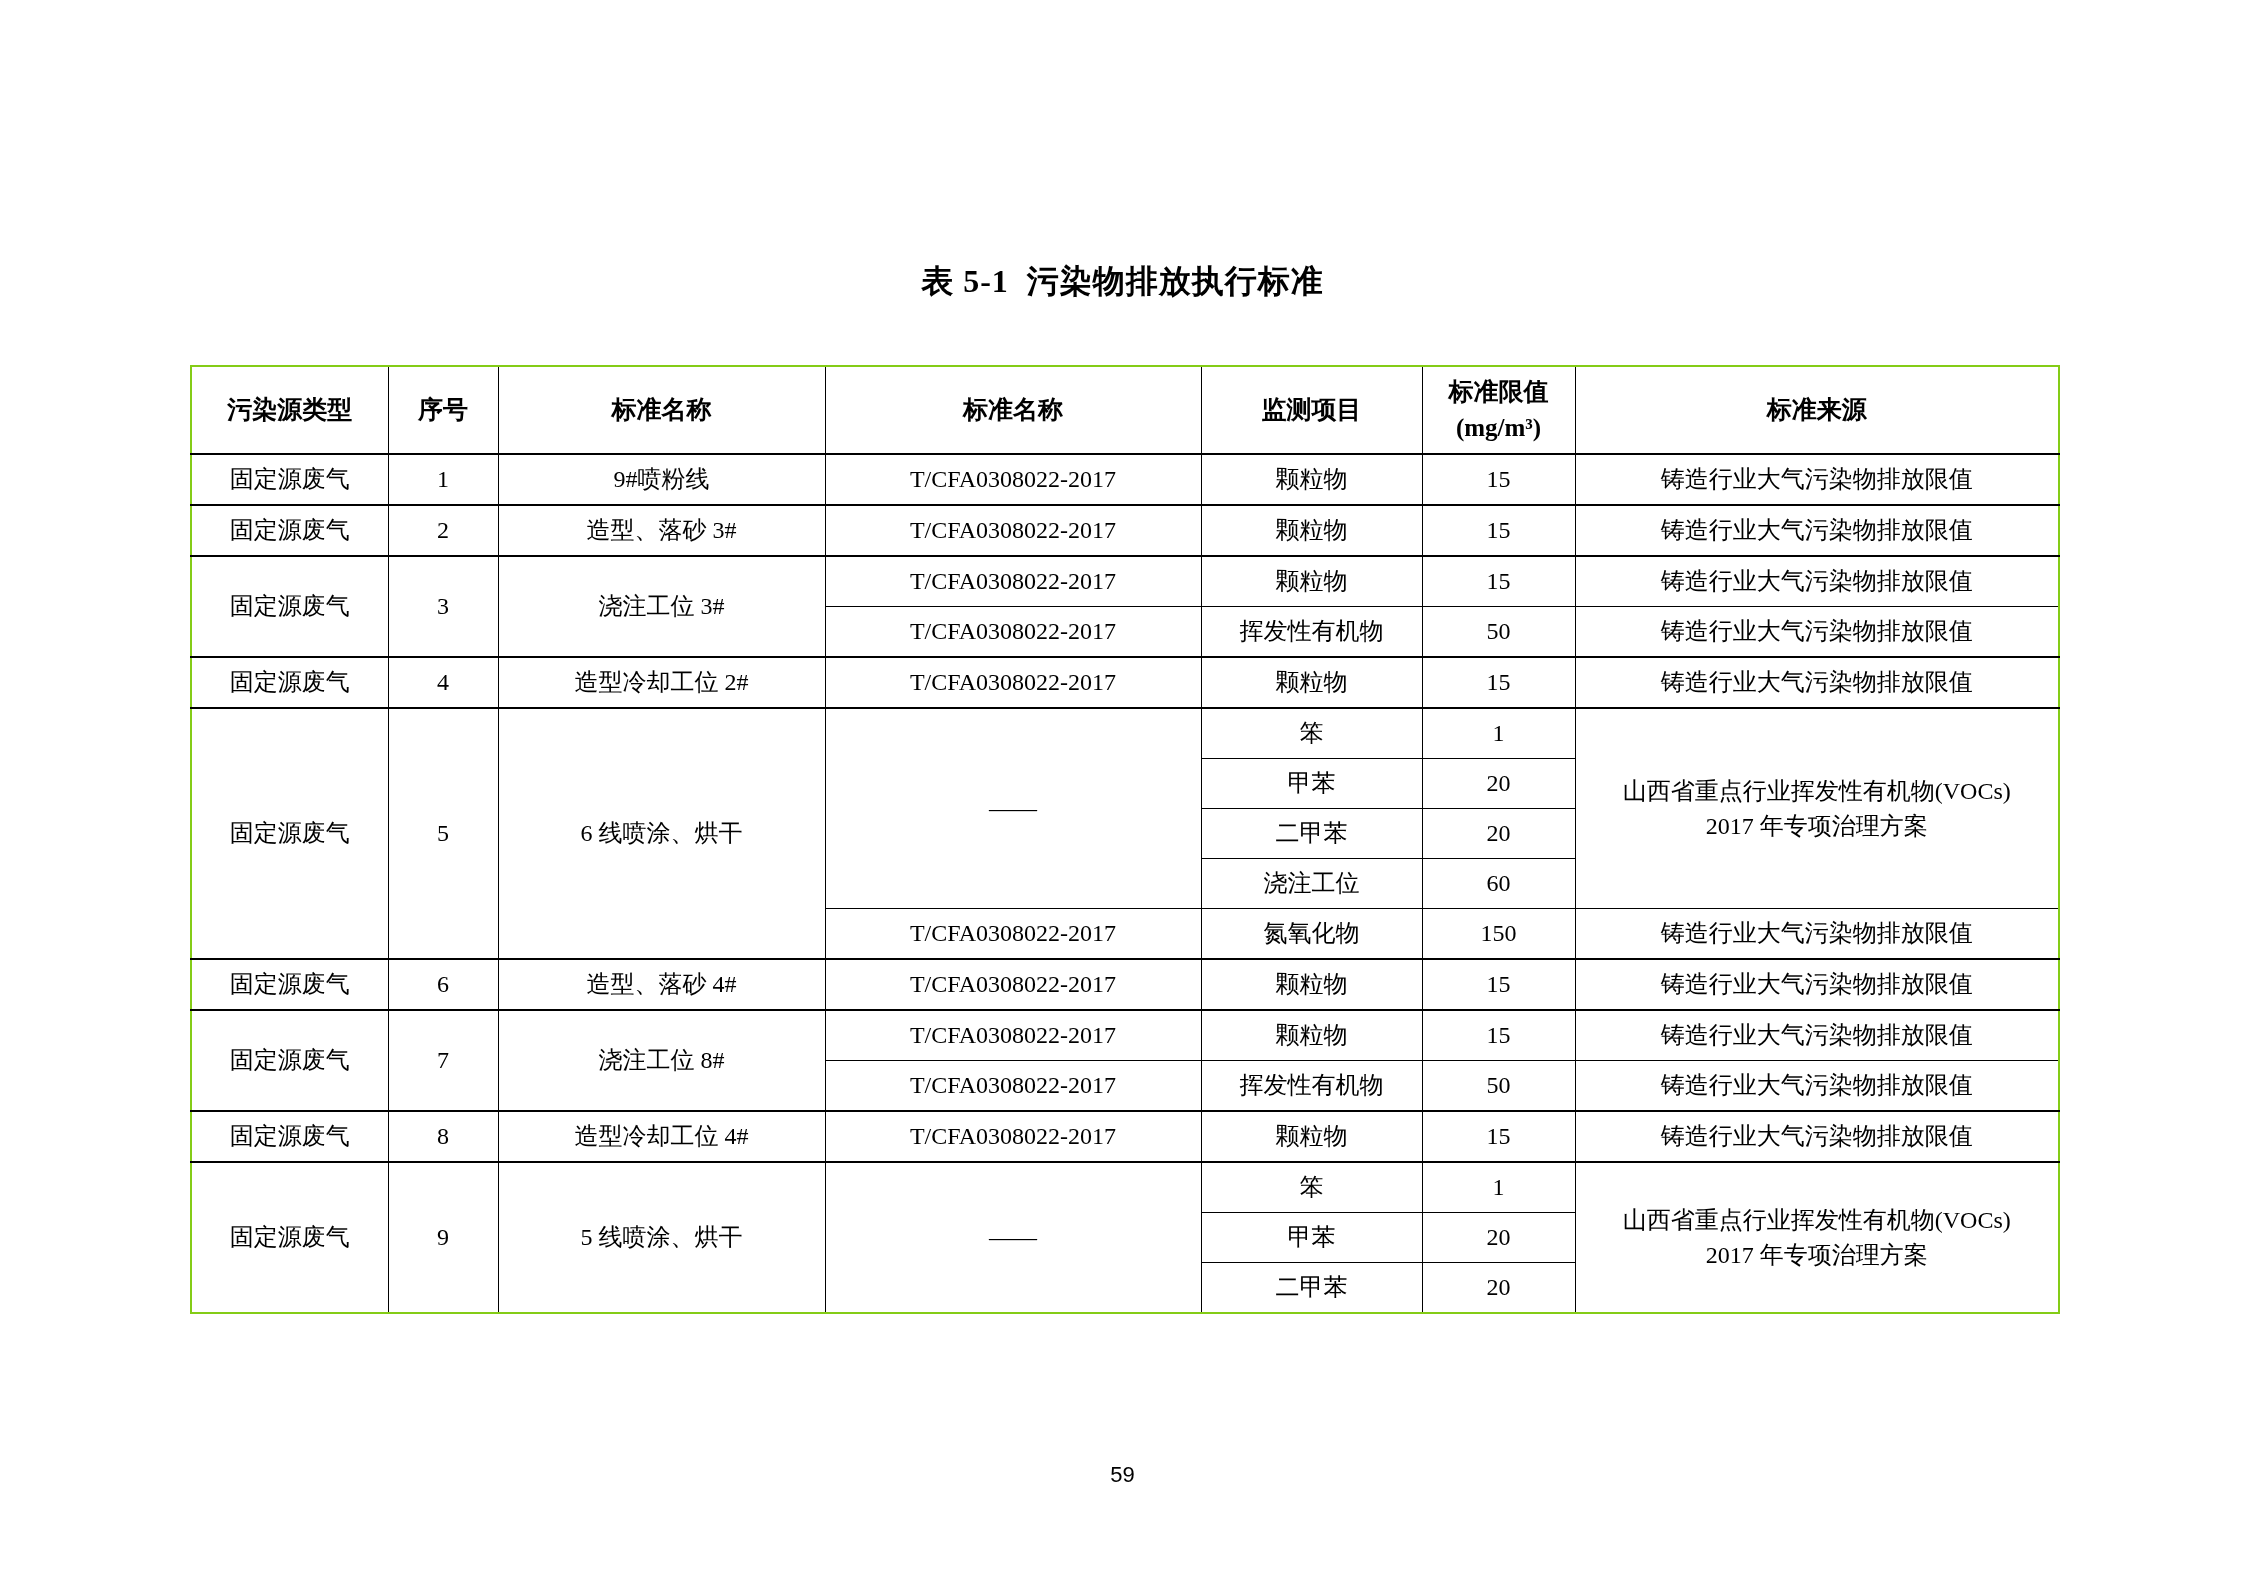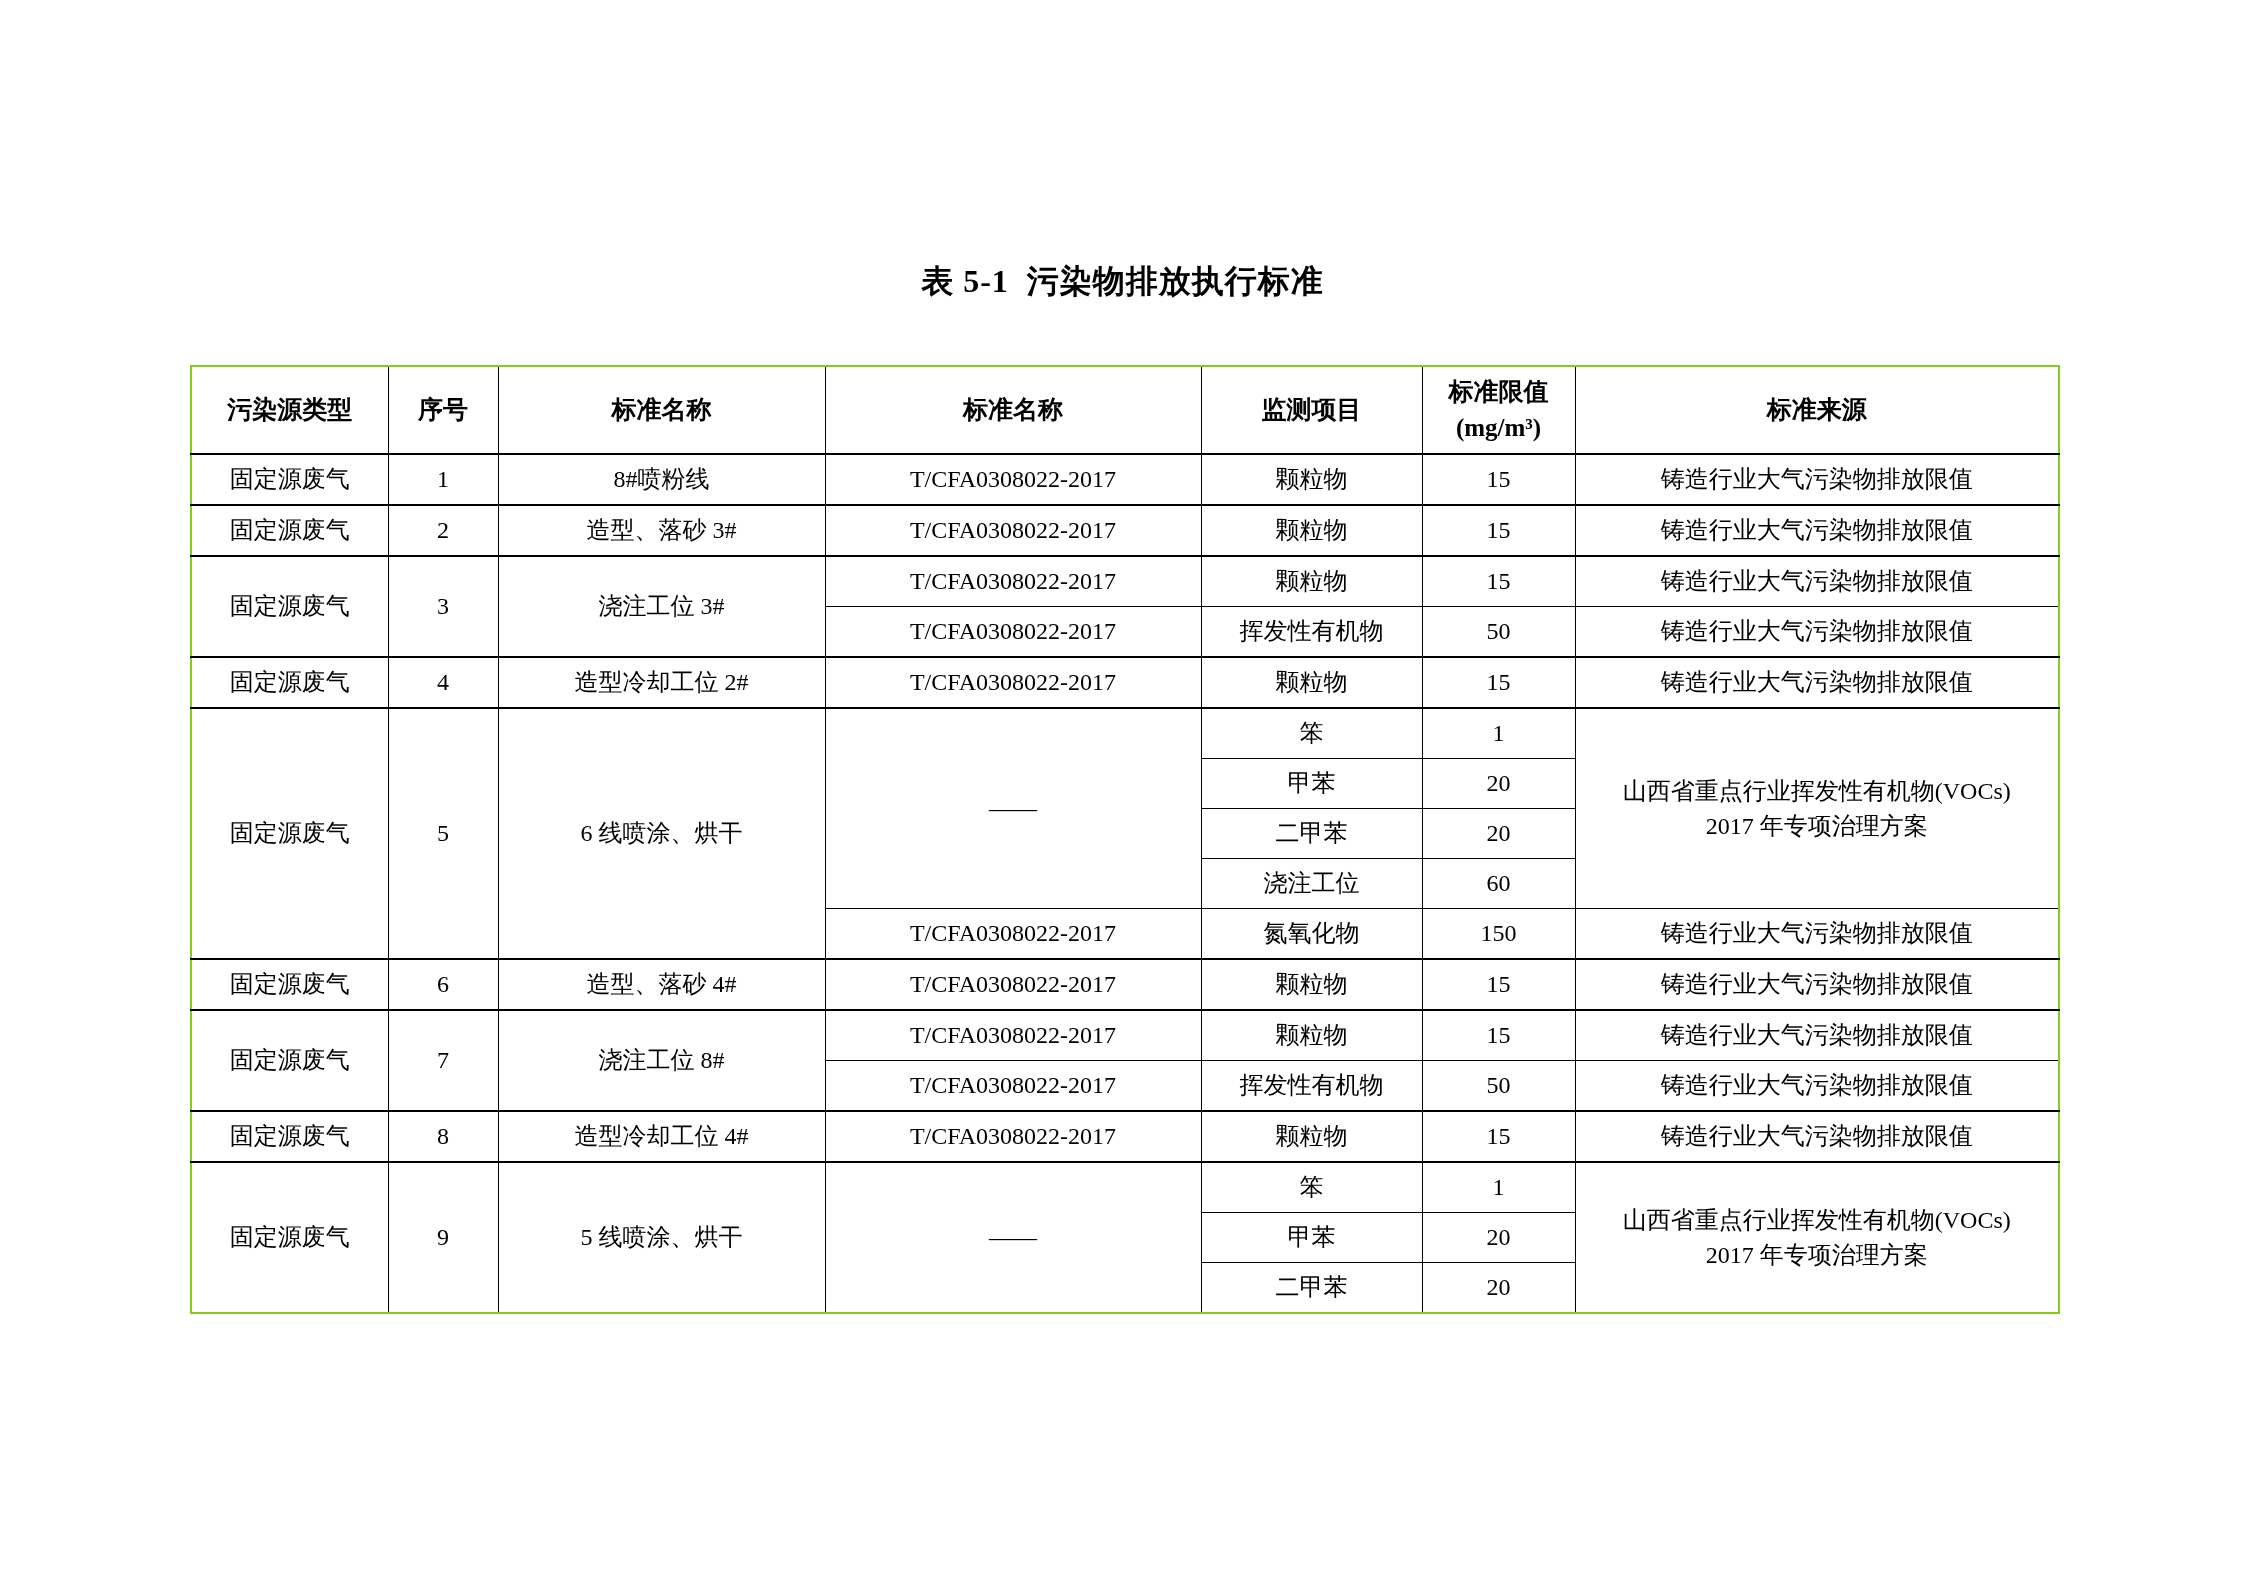--- a/index.html
+++ b/index.html
@@ -96,21 +96,21 @@
           <th>监测项目</th>
           <th>标准限值
 (mg/m³)</th>
           <th>标准来源</th>
         </tr>
     </thead>
     <tbody>
         <tr class="grp">
           <td>固定源废气</td>
           <td>1</td>
-          <td>8#喷粉线</td>
+          <td>9#喷粉线</td>
           <td>T/CFA0308022-2017</td>
           <td>颗粒物</td>
           <td>15</td>
           <td>铸造行业大气污染物排放限值</td>
         </tr>
         <tr class="grp">
           <td>固定源废气</td>
           <td>2</td>
           <td>造型、落砂 3#</td>
           <td>T/CFA0308022-2017</td>
@@ -217,14 +217,15 @@
           <td>甲苯</td>
           <td>20</td>
         </tr>
         <tr>
           <td>二甲苯</td>
           <td>20</td>
         </tr>
       </tbody>
   </table>
 
+  <div class="page-number">59</div>
 
 </div>
 
 </body></html>

